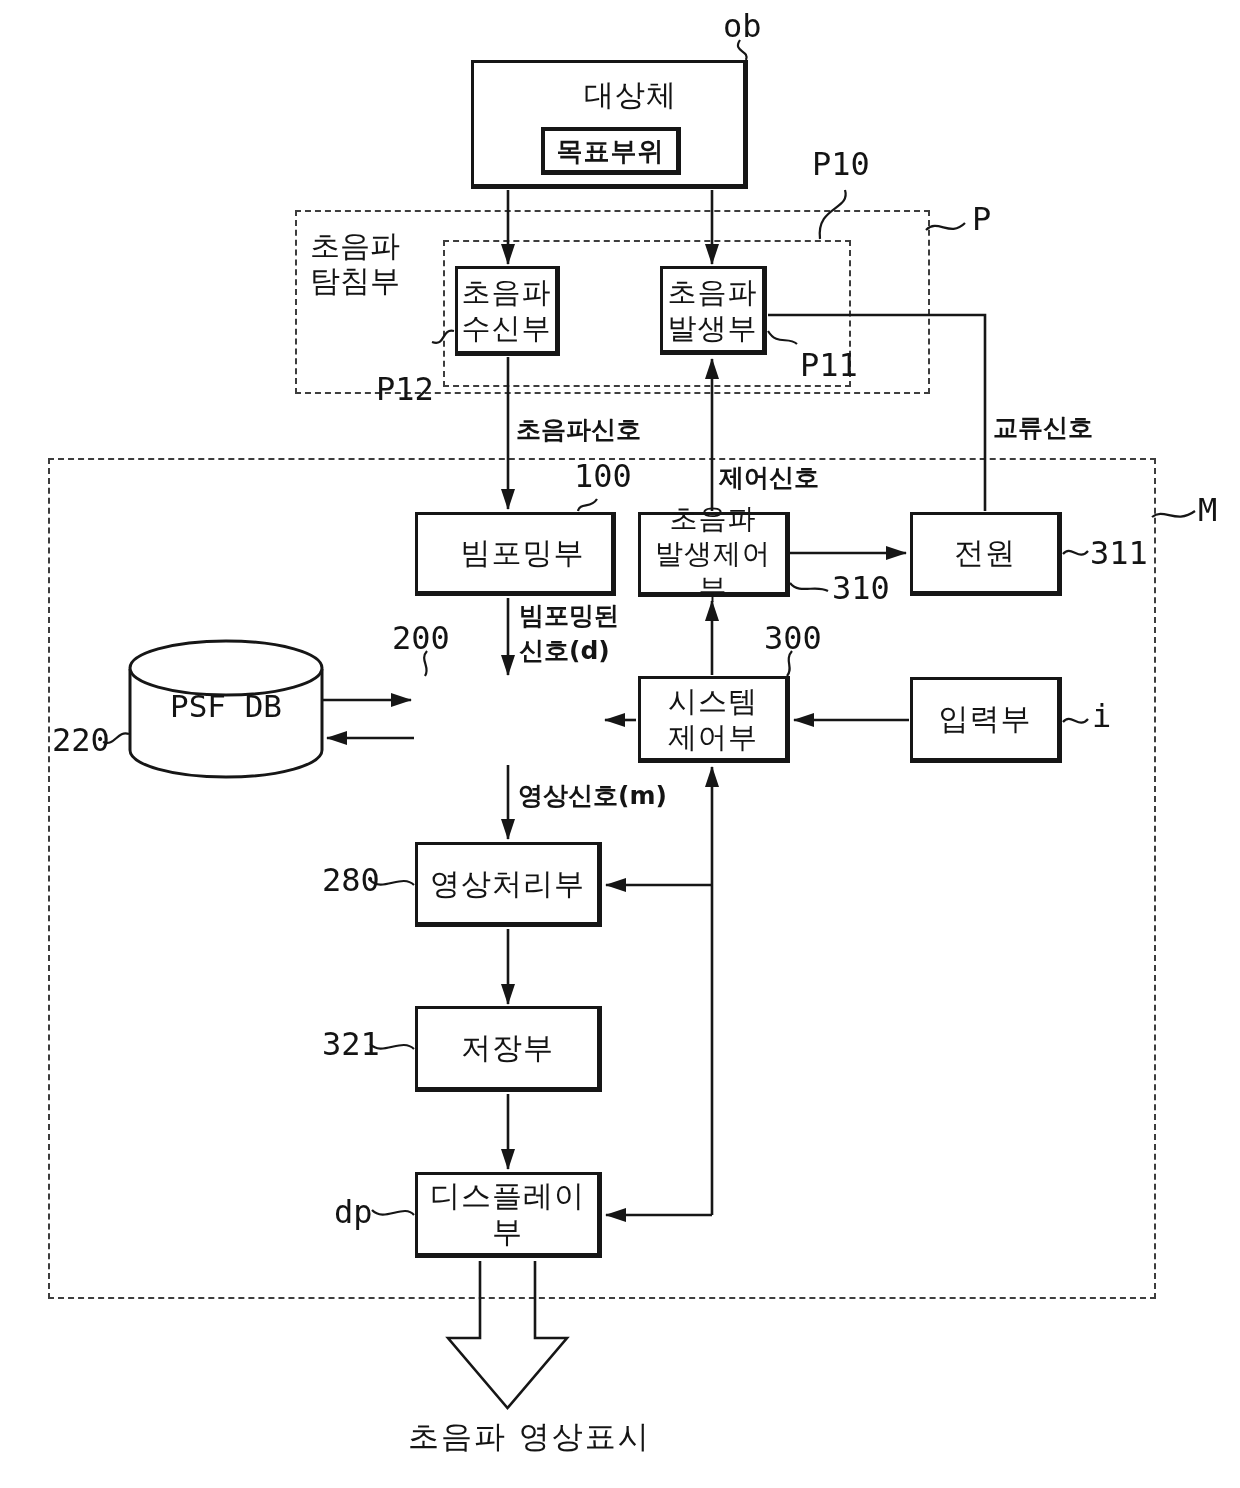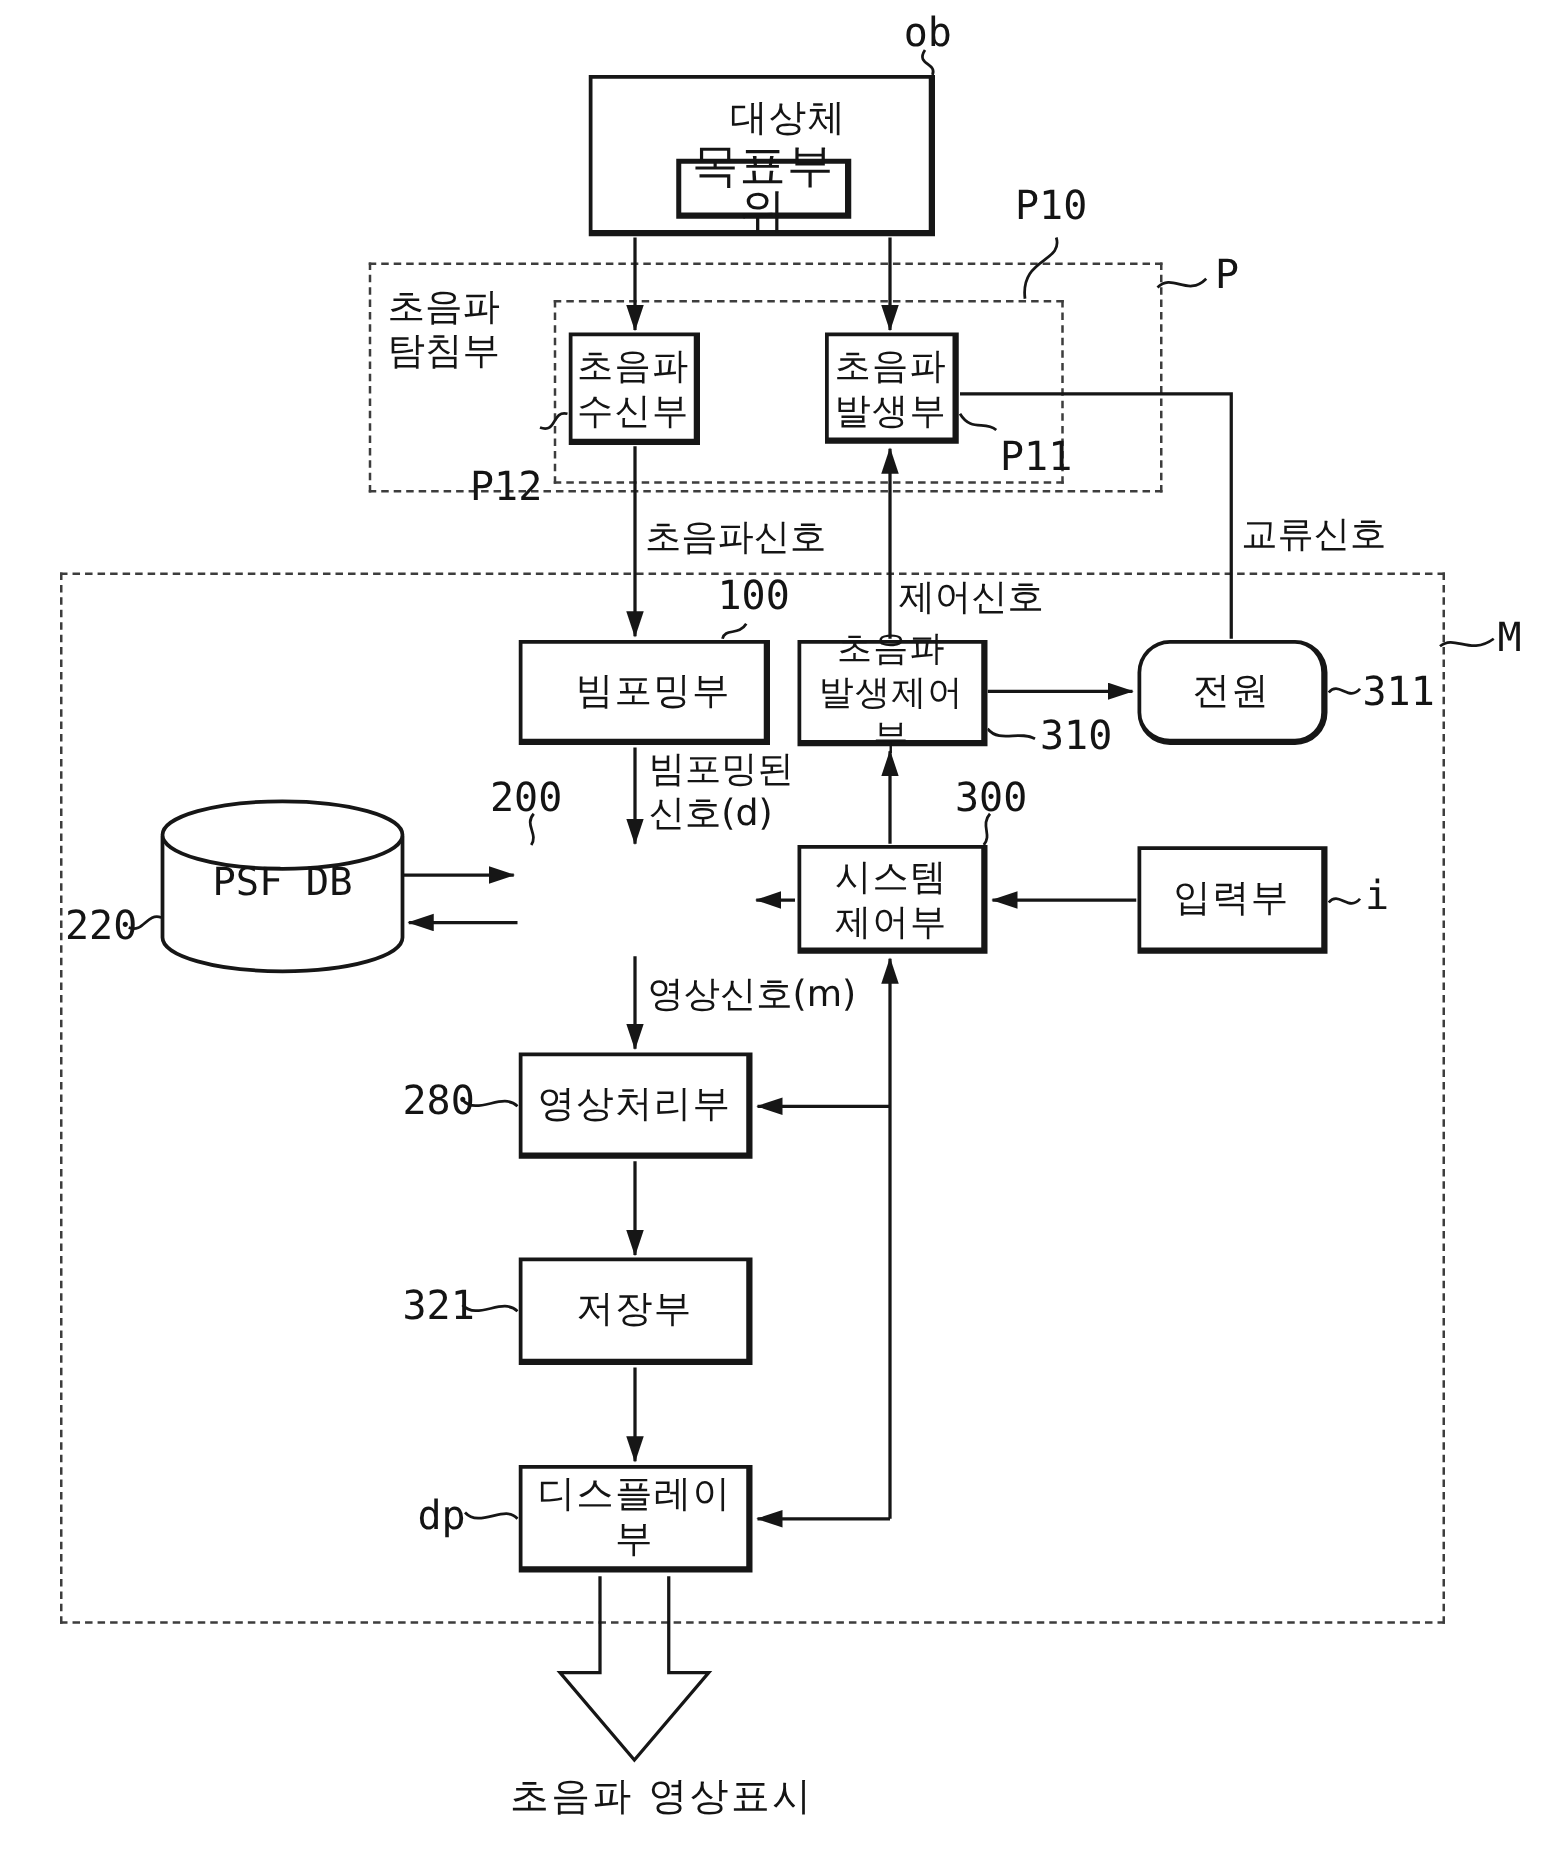--- a/index.html
+++ b/index.html
@@ -38,23 +38,24 @@
     position:absolute;
     z-index:3;
     font-family:"DejaVu Sans Mono","Liberation Mono",monospace;
     font-size:32px;
     line-height:32px;
     white-space:nowrap;
   }
   .siglabel{
     position:absolute;
     z-index:3;
-    font-size:29px;
+    font-size:25px;
     line-height:35px;
     white-space:pre-line;
+    font-weight:bold;
   }
   #psf-db-label{
     position:absolute;
     z-index:2;
     left:130px;top:688px;width:192px;
     text-align:center;
     font-family:"DejaVu Sans Mono","Liberation Mono",monospace;
     font-size:31px;
   }
   #probe-group-label{
@@ -144,41 +145,41 @@
       <path d="M1063,722 C1071,712 1079,730 1088,719"></path>
       <path d="M370,880 C382,893 402,873 414,885"></path>
       <path d="M370,1044 C382,1057 402,1037 414,1049"></path>
       <path d="M372,1210 C384,1223 404,1203 414,1215"></path>
     </g>
   </svg>
 
   <div class="node" style="left:471px;top:60px;width:269px;height:121px;align-items:flex-start;">
     <span style="margin-top:14px;margin-left:44px;">대상체</span>
   </div>
-  <div class="node" style="left:541px;top:127px;width:131px;height:39px;border-width:4px 5px 5px 4px;font-size:37px;">
+  <div class="node" style="left:541px;top:127px;width:131px;height:39px;border-width:4px 5px 5px 4px;font-size:26px;font-weight:bold;">
     <span>목표부위</span>
   </div>
 
   <div class="node prewrap" style="left:455px;top:266px;width:97px;height:82px;font-size:29px;">
     <span class="prewrap">초음파
 수신부</span>
   </div>
   <div class="node prewrap" style="left:660px;top:266px;width:99px;height:81px;font-size:29px;">
     <span class="prewrap">초음파
 발생부</span>
   </div>
 
   <div class="node" style="left:415px;top:512px;width:177px;height:76px;padding-left:16px;">
     <span>빔포밍부</span>
   </div>
   <div class="node prewrap" style="left:638px;top:512px;width:144px;height:77px;font-size:28px;line-height:35px;">
     <span class="prewrap">초음파
 발생제어부</span>
   </div>
-  <div class="node" style="left:910px;top:512px;width:144px;height:76px;border-radius:26px;">
+  <div class="node" style="left:910px;top:512px;width:144px;height:76px;">
     <span>전원</span>
   </div>
 
   <div class="node prewrap" style="left:638px;top:676px;width:144px;height:79px;font-size:29px;line-height:36px;">
     <span class="prewrap">시스템
 제어부</span>
   </div>
   <div class="node" style="left:910px;top:677px;width:144px;height:78px;">
     <span>입력부</span>
   </div>

